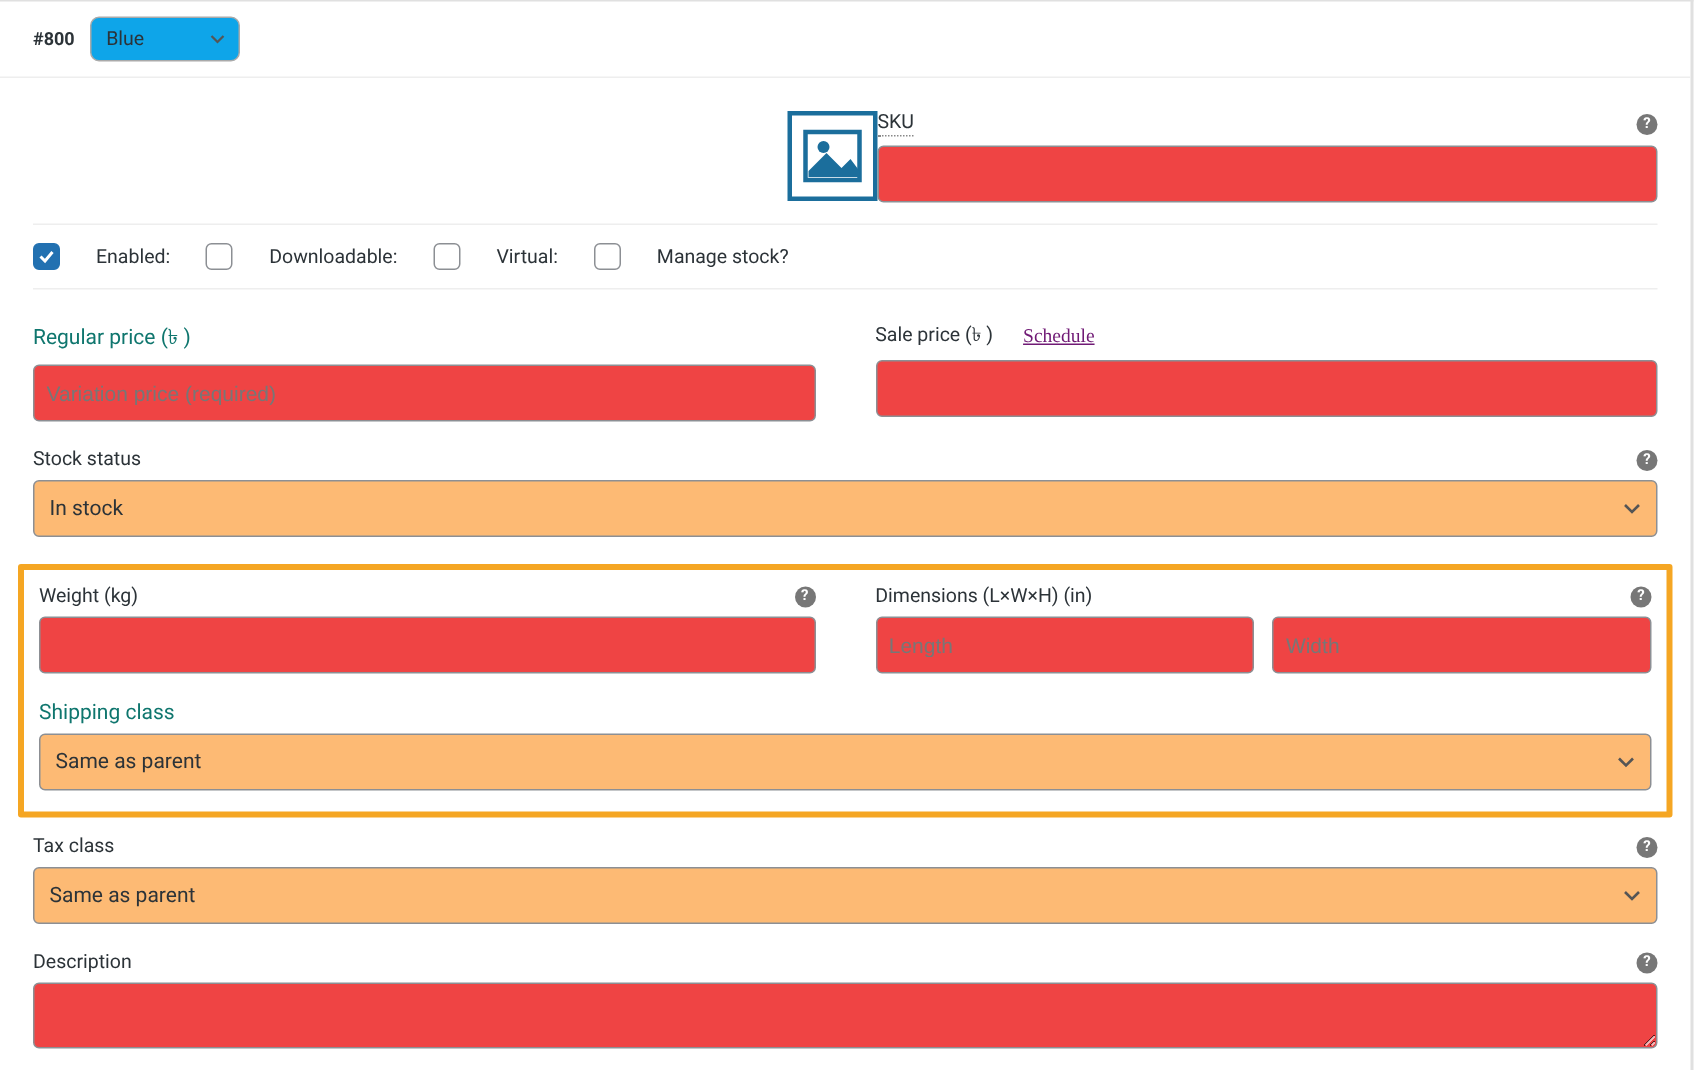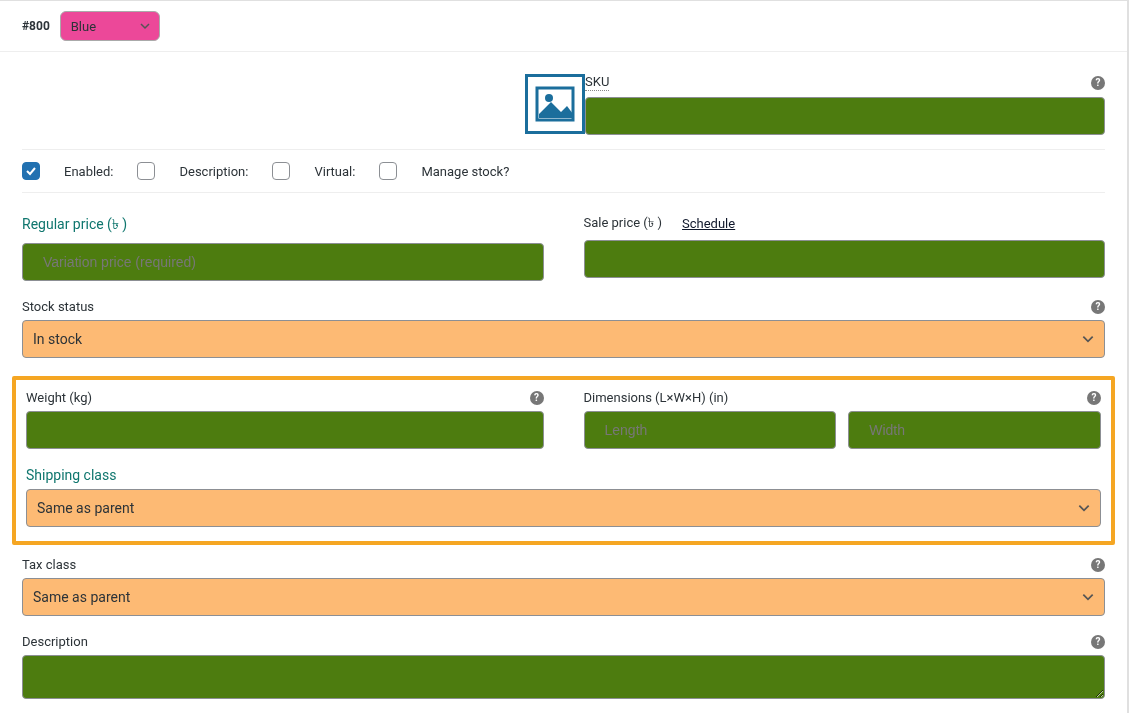--- a/index.html
+++ b/index.html
@@ -28,21 +28,21 @@
   .variation-id { font-weight: 700; font-size: 12px; }
   .attr-select {
     border: 1px solid #aaa;
     border-radius: 6px;
     padding: 0 34px 0 10px;
     height: 30px;
     font-size: 13px;
     display: flex;
     align-items: center;
     position: relative;
-    background: #ec4899;
+    background: #0ea5e9;
     min-width: 100px;
   }
   .attr-select svg { position: absolute; right: 8px; top: 50%; transform: translateY(-50%); }
 
   .body-area { padding: 12px 22px 20px; }
 
   .top-row {
     display: flex;
     justify-content: flex-end;
     align-items: flex-start;
@@ -64,22 +64,22 @@
   .help-i {
     width: 14px; height: 14px; border-radius: 50%;
     background: #777; color: #fff; font-size: 10px; font-weight: 700;
     display: inline-flex; align-items: center; justify-content: center;
     cursor: pointer;
   }
   .label-row { display:flex; justify-content:space-between; align-items:center; margin-bottom:6px;}
   .text-input {
     width: 100%; height: 38px;
     border: 1px solid #8c8f94; border-radius: 4px;
-    padding: 0 20px; font-size: 14px;
-    background:#4d7c0f;
+    padding: 0 8px; font-size: 14px;
+    background:#ef4444;
   }
   .text-input::placeholder { color: #777; }
 
   .chk-row {
     border-top: 1px solid #eee;
     border-bottom: 1px solid #eee;
     padding: 12px 0;
     display: flex; gap: 24px; align-items: center;
   }
   .chk-item { display: flex; align-items: center; gap: 24px; font-size: 13px; }
@@ -88,21 +88,21 @@
     display: inline-flex; align-items: center; justify-content: center;
     background: #fff; cursor: pointer;
   }
   .chk.checked { background: #2271b1; border-color: #2271b1; }
   .chk.checked svg { display:block; }
   .chk svg { display:none; }
 
   .two-col { display: flex; gap: 40px; margin-top: 20px; }
   .col { flex: 1; min-width: 0; }
   .sale-label { display:flex; align-items:center; gap:20px;}
-  .sched-link { color: #0f172a; text-decoration: underline; cursor: pointer; }
+  .sched-link { color: #701a75; text-decoration: underline; cursor: pointer; font-family: Liberation Serif, serif; }
 
   .one-col { margin-top: 18px; }
   .select-wrap {
     position: relative; width: 100%;
   }
   .wide-select {
     width: 100%; height: 38px;
     border: 1px solid #8c8f94; border-radius: 4px;
     padding: 0 34px 0 10px; font-size: 14px;
     background:#fdba74; display:flex; align-items:center;
@@ -160,21 +160,21 @@
           <svg width="12" height="12" viewBox="0 0 12 12">
               <path d="M2 6l3 3 5-6" stroke="#fff" stroke-width="2" fill="none"></path>
             </svg>
         </span>
         <span>Enabled:</span>
       </label>
       <label class="chk-item">
         <span class="chk">
           
         </span>
-        <span>Description:</span>
+        <span>Downloadable:</span>
       </label>
       <label class="chk-item">
         <span class="chk">
           
         </span>
         <span>Virtual:</span>
       </label>
       <label class="chk-item">
         <span class="chk">
           

